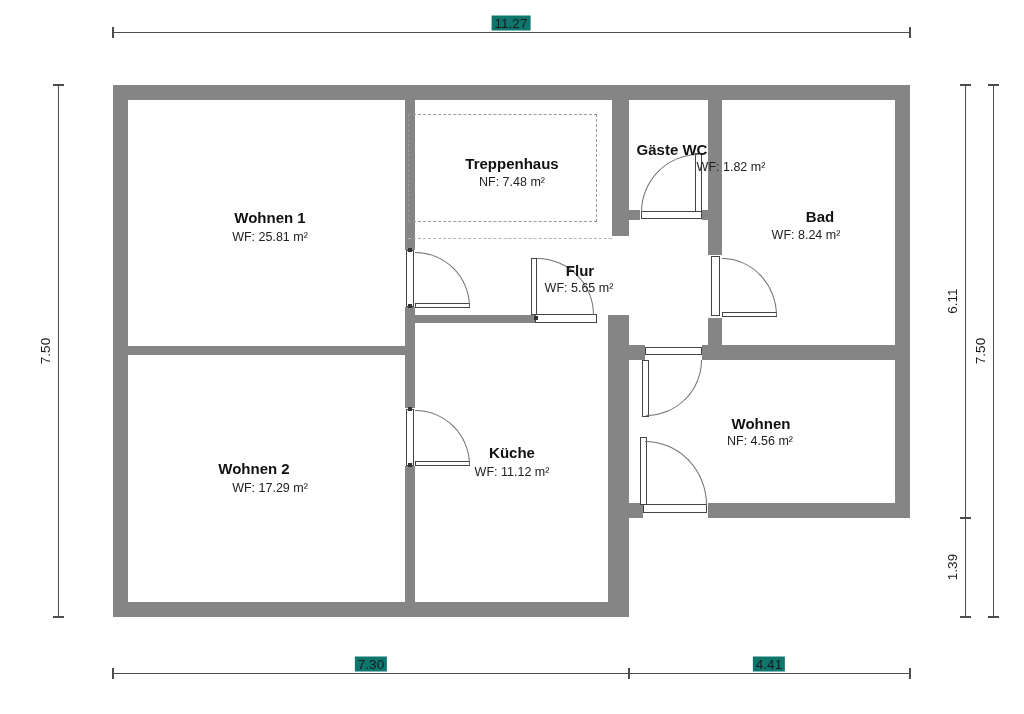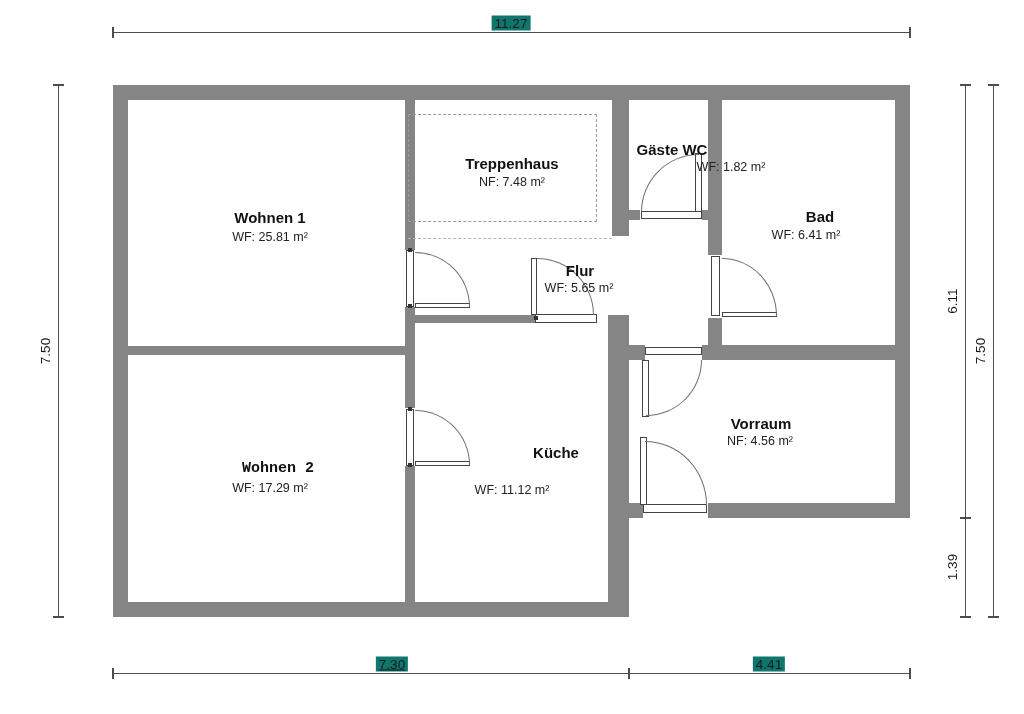--- a/index.html
+++ b/index.html
@@ -102,32 +102,32 @@
   <div class="room-label" style="left:270px; top:217px;">Wohnen 1</div>
   <div class="room-area" style="left:270px; top:237px;">WF: 25.81 m²</div>
 
   <div class="room-label" style="left:512px; top:163px;">Treppenhaus</div>
   <div class="room-area" style="left:512px; top:182px;">NF: 7.48 m²</div>
 
   <div class="room-label" style="left:672px; top:149px;">Gäste WC</div>
   <div class="room-area" style="left:705px; top:167px;margin-left:26px;">WF: 1.82 m²</div>
 
   <div class="room-label" style="left:820px; top:216px;">Bad</div>
-  <div class="room-area" style="left:806px; top:235px;">WF: 6.41 m²</div>
+  <div class="room-area" style="left:806px; top:235px;">WF: 8.24 m²</div>
 
   <div class="room-label" style="left:580px; top:270px;">Flur</div>
   <div class="room-area" style="left:579px; top:288px;">WF: 5.65 m²</div>
 
-  <div class="room-label" style="left:278px; top:468px;font-family:Liberation Mono, monospace;">Wohnen 2</div>
+  <div class="room-label" style="left:254px; top:468px;">Wohnen 2</div>
   <div class="room-area" style="left:270px; top:488px;">WF: 17.29 m²</div>
 
-  <div class="room-label" style="left:512px; top:452px;margin-left:44px;">Küche</div>
-  <div class="room-area" style="left:512px; top:490px;">WF: 11.12 m²</div>
+  <div class="room-label" style="left:512px; top:452px;">Küche</div>
+  <div class="room-area" style="left:512px; top:472px;">WF: 11.12 m²</div>
 
-  <div class="room-label" style="left:761px; top:423px;">Vorraum</div>
+  <div class="room-label" style="left:761px; top:423px;">Wohnen</div>
   <div class="room-area" style="left:760px; top:441px;">NF: 4.56 m²</div>
 
   <div class="dim-line-h" style="left:113px; top:32px; width:797px;"></div>
   <div class="tick-v" style="left:112px; top:27px;"></div>
   <div class="tick-v" style="left:909px; top:27px;"></div>
   <div class="dim-label" style="left:511px; top:23px;">11.27</div>
 
   <div class="dim-line-v" style="left:58px; top:85px; height:532px;"></div>
   <div class="tick-h" style="left:53px; top:84px;"></div>
   <div class="tick-h" style="left:53px; top:616px;"></div>
@@ -142,16 +142,16 @@
 
   <div class="dim-line-v" style="left:993px; top:85px; height:532px;"></div>
   <div class="tick-h" style="left:988px; top:84px;"></div>
   <div class="tick-h" style="left:988px; top:616px;"></div>
   <div class="dim-label vert" style="left:980px; top:351px;">7.50</div>
 
   <div class="dim-line-h" style="left:113px; top:673px; width:797px;"></div>
   <div class="tick-v" style="left:112px; top:668px;"></div>
   <div class="tick-v" style="left:628px; top:668px;"></div>
   <div class="tick-v" style="left:909px; top:668px;"></div>
-  <div class="dim-label" style="left:392px; top:664px;text-decoration:underline;">7.30</div>
+  <div class="dim-label" style="left:371px; top:664px;">7.30</div>
   <div class="dim-label" style="left:769px; top:664px;">4.41</div>
 
 </div>
 
 </body></html>

